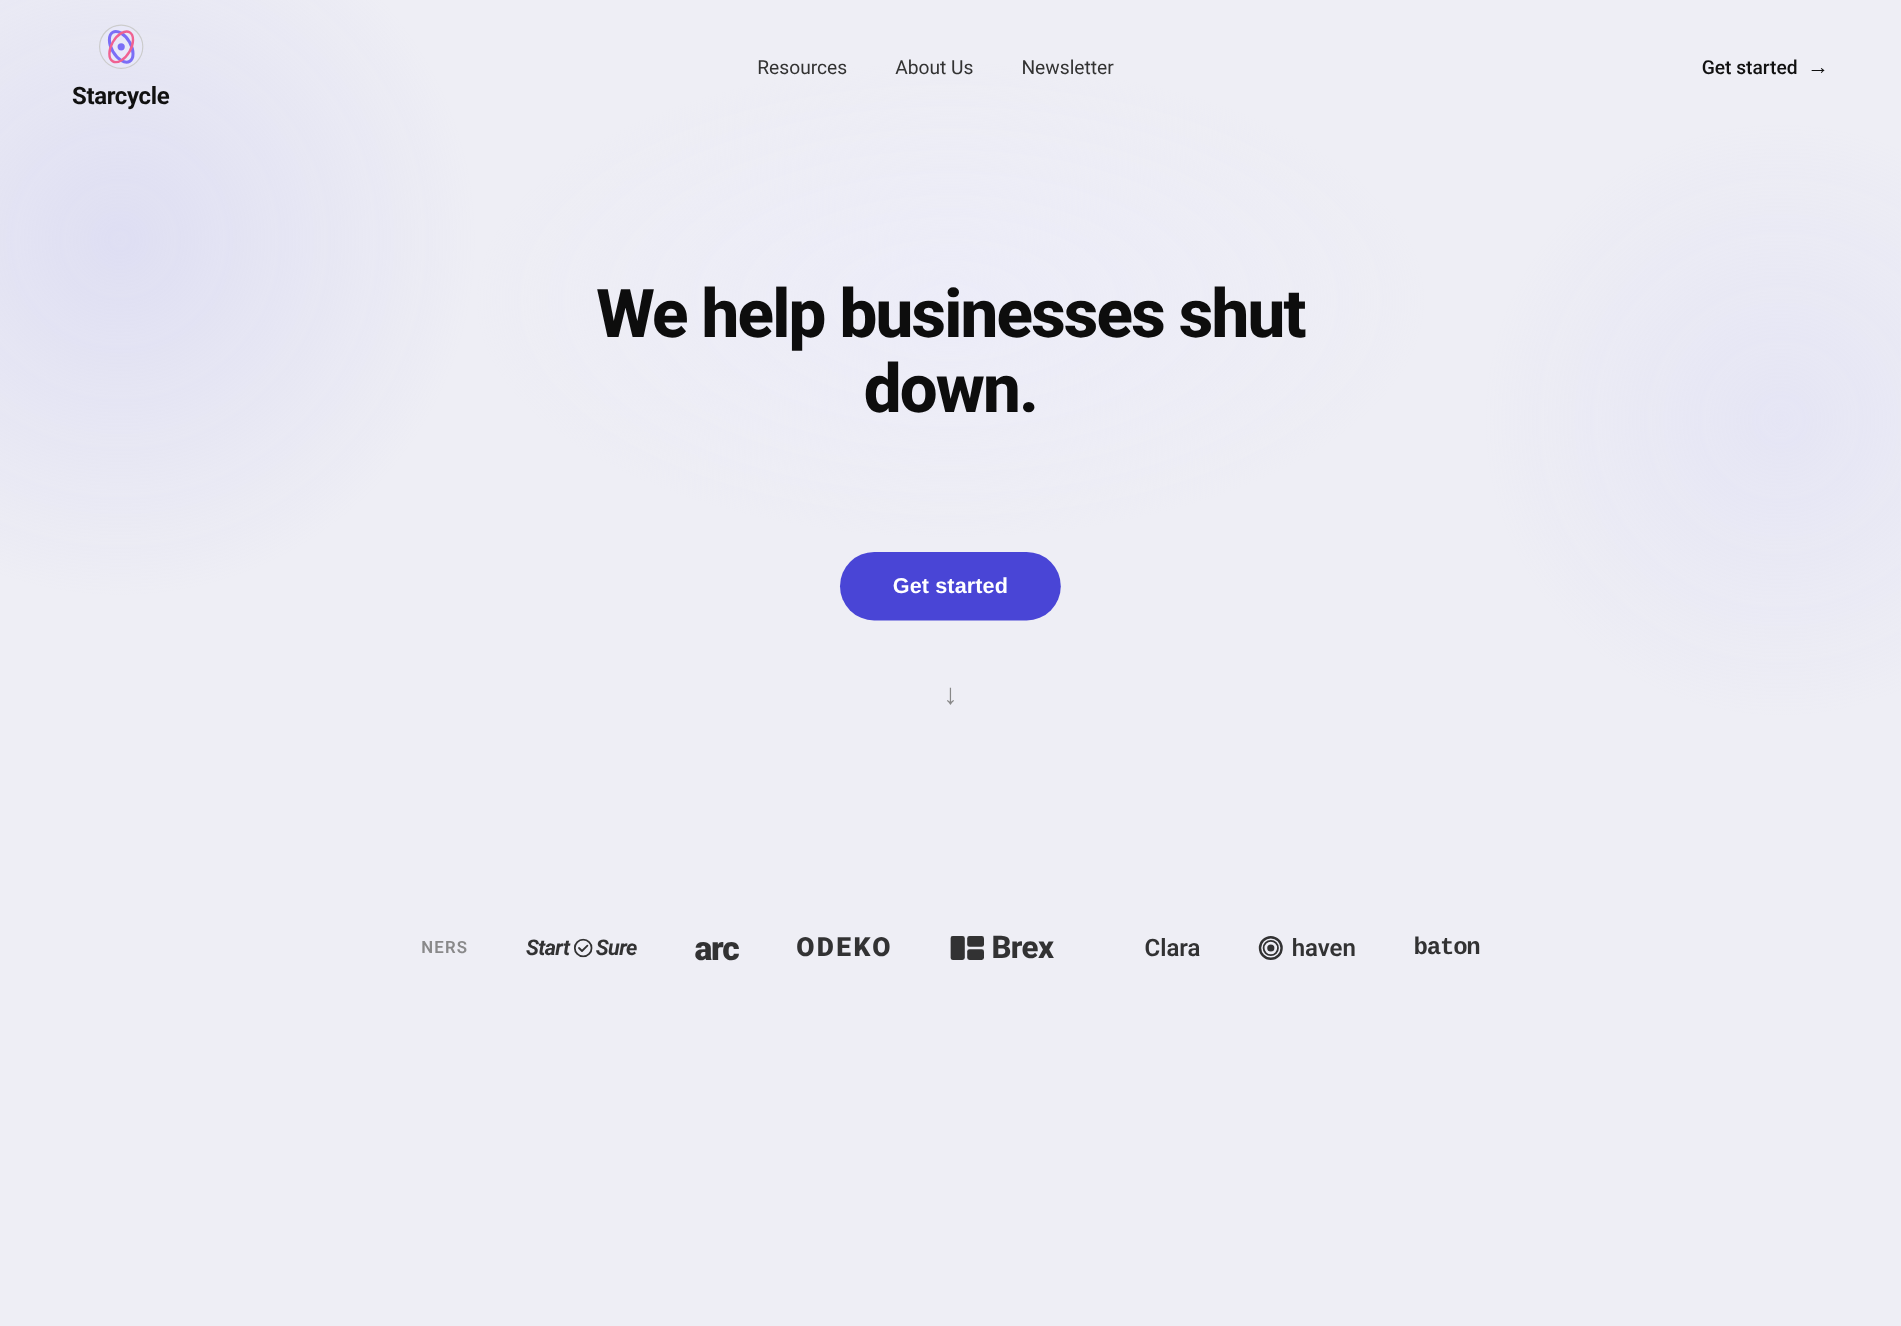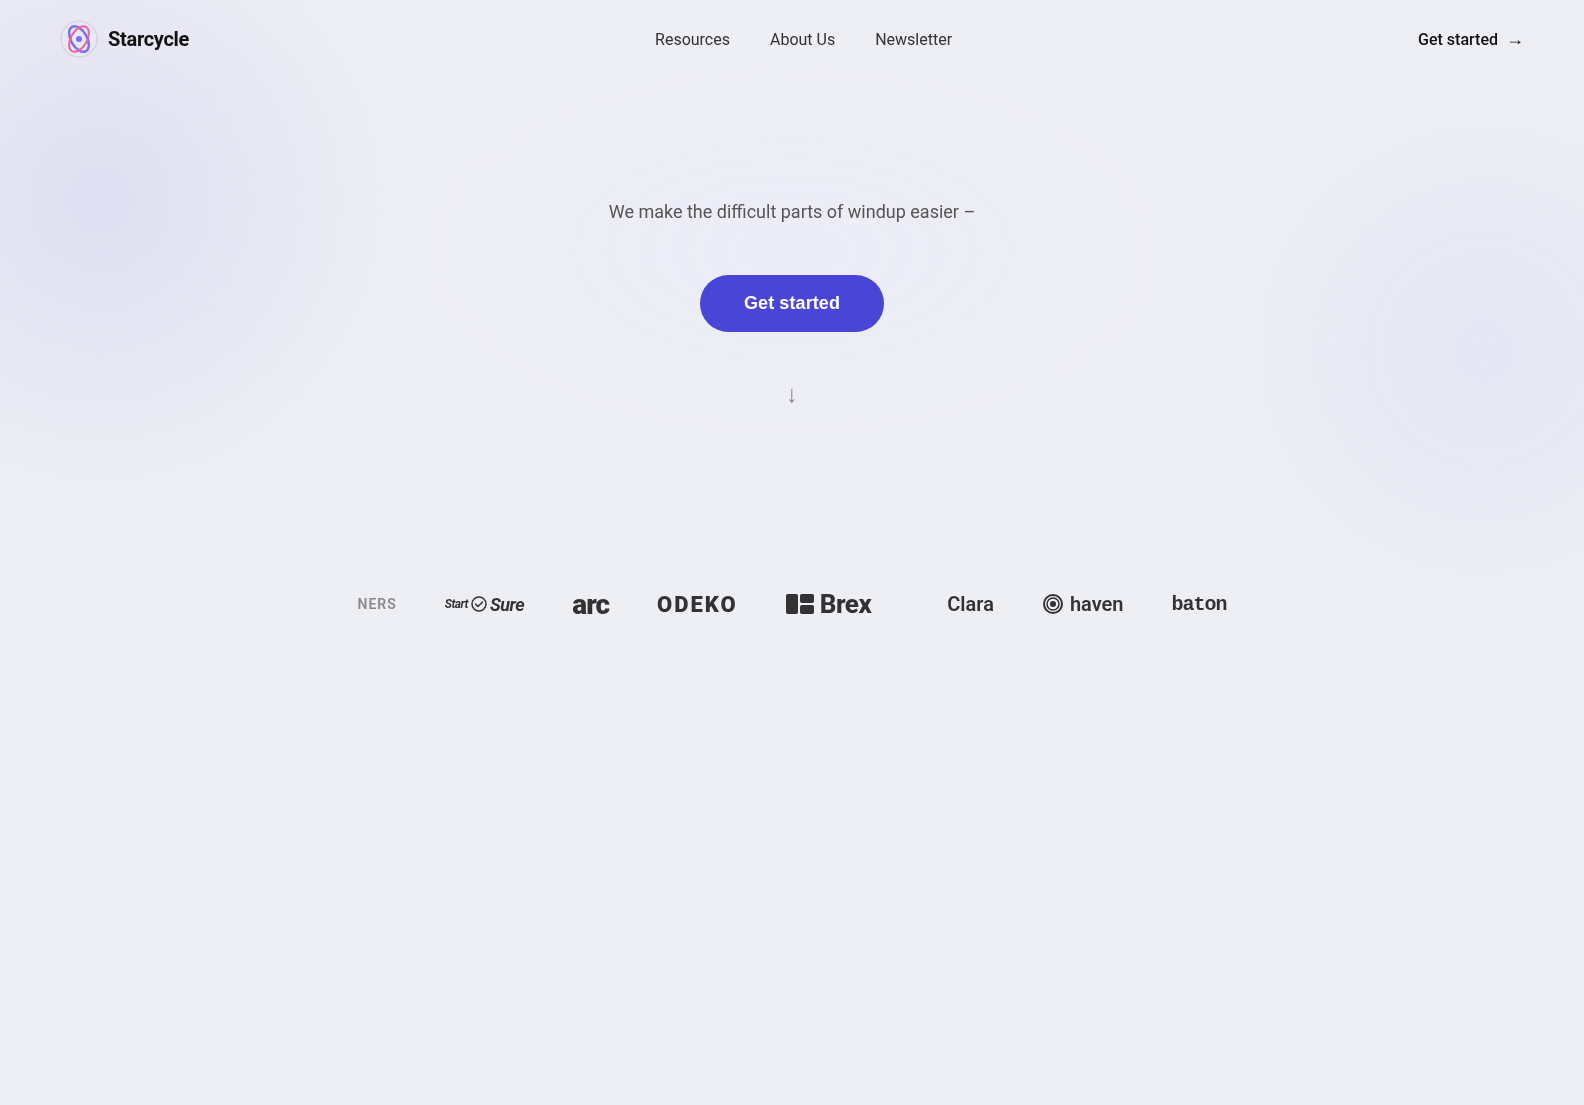--- a/index.html
+++ b/index.html
@@ -22,20 +22,21 @@
       justify-content: space-between;
       padding: 20px 60px;
       background: transparent;
     }
 
     .nav-logo {
       display: flex;
       align-items: center;
       gap: 10px;
       text-decoration: none;
+      flex-direction: column;
     }
 
     .logo-icon {
       width: 38px;
       height: 38px;
     }
 
     .logo-text {
       font-size: 20px;
       font-weight: 700;
@@ -304,34 +305,35 @@
     </li>
   </ul>
 
   <a class="nav-cta" href="#">
     <span>Get started</span>
     <span class="arrow">→</span>
   </a>
 </nav>
 
 <section class="hero">
+  <h1 class="hero-title">We help businesses shut down.</h1>
   <p class="hero-subtitle">
-    <span>We make the difficult parts of windup easier –</span><br>
+    <br>
   </p>
   <button class="cta-button">Get started</button>
   <div class="scroll-arrow">↓</div>
 </section>
 
 <section class="partners-section">
   <div class="partners-logos">
 
     <span class="partners-overflow-left partner-logo">NERS</span>
 
     <div class="partner-logo startup-sure">
-      <span class="partner-logo-text" style="font-size:12px; font-weight:700; font-style:italic;">Start</span>
+      <span class="partner-logo-text" style="font-size:18px; font-weight:700; font-style:italic;">Start</span>
       <svg width="16" height="16" viewBox="0 0 16 16" style="margin: 0 1px;">
         <circle cx="8" cy="8" r="7" fill="none" stroke="#111" stroke-width="1.5"></circle>
         <path d="M4.5 8l2.5 2.5 4.5-4.5" stroke="#111" stroke-width="1.5" fill="none" stroke-linecap="round" stroke-linejoin="round"></path>
       </svg>
       <span class="partner-logo-text" style="font-size:18px; font-weight:700; font-style:italic;">Sure</span>
     </div>
 
     <div class="partner-logo">
       <span class="arc-logo">arc</span>
     </div>

